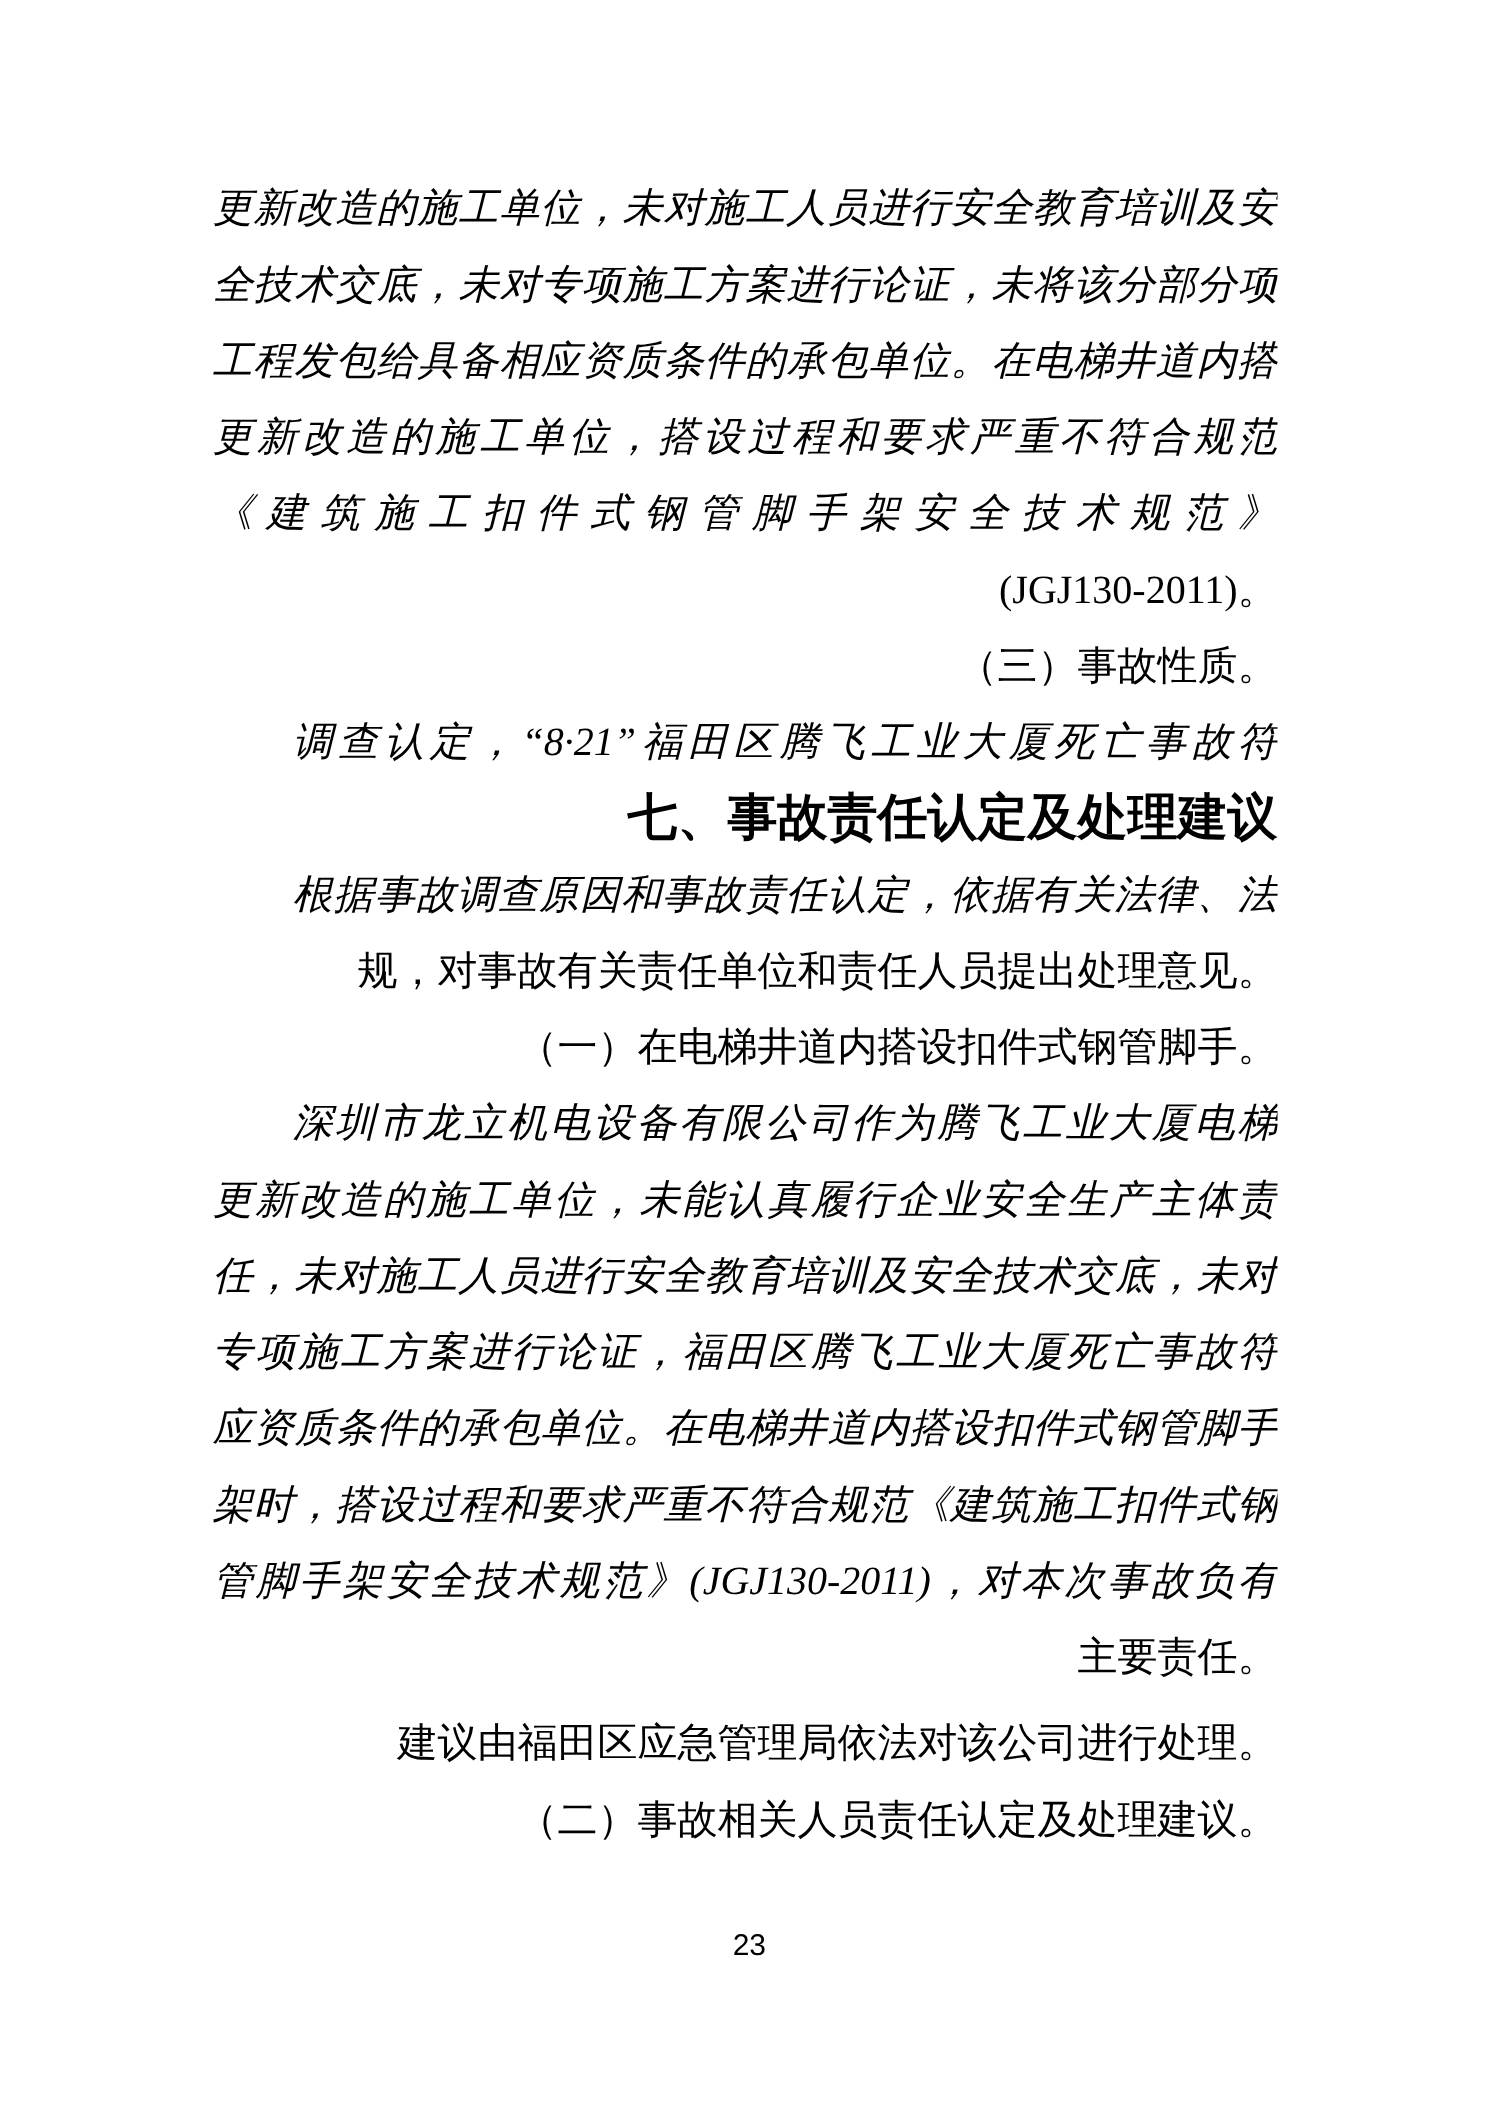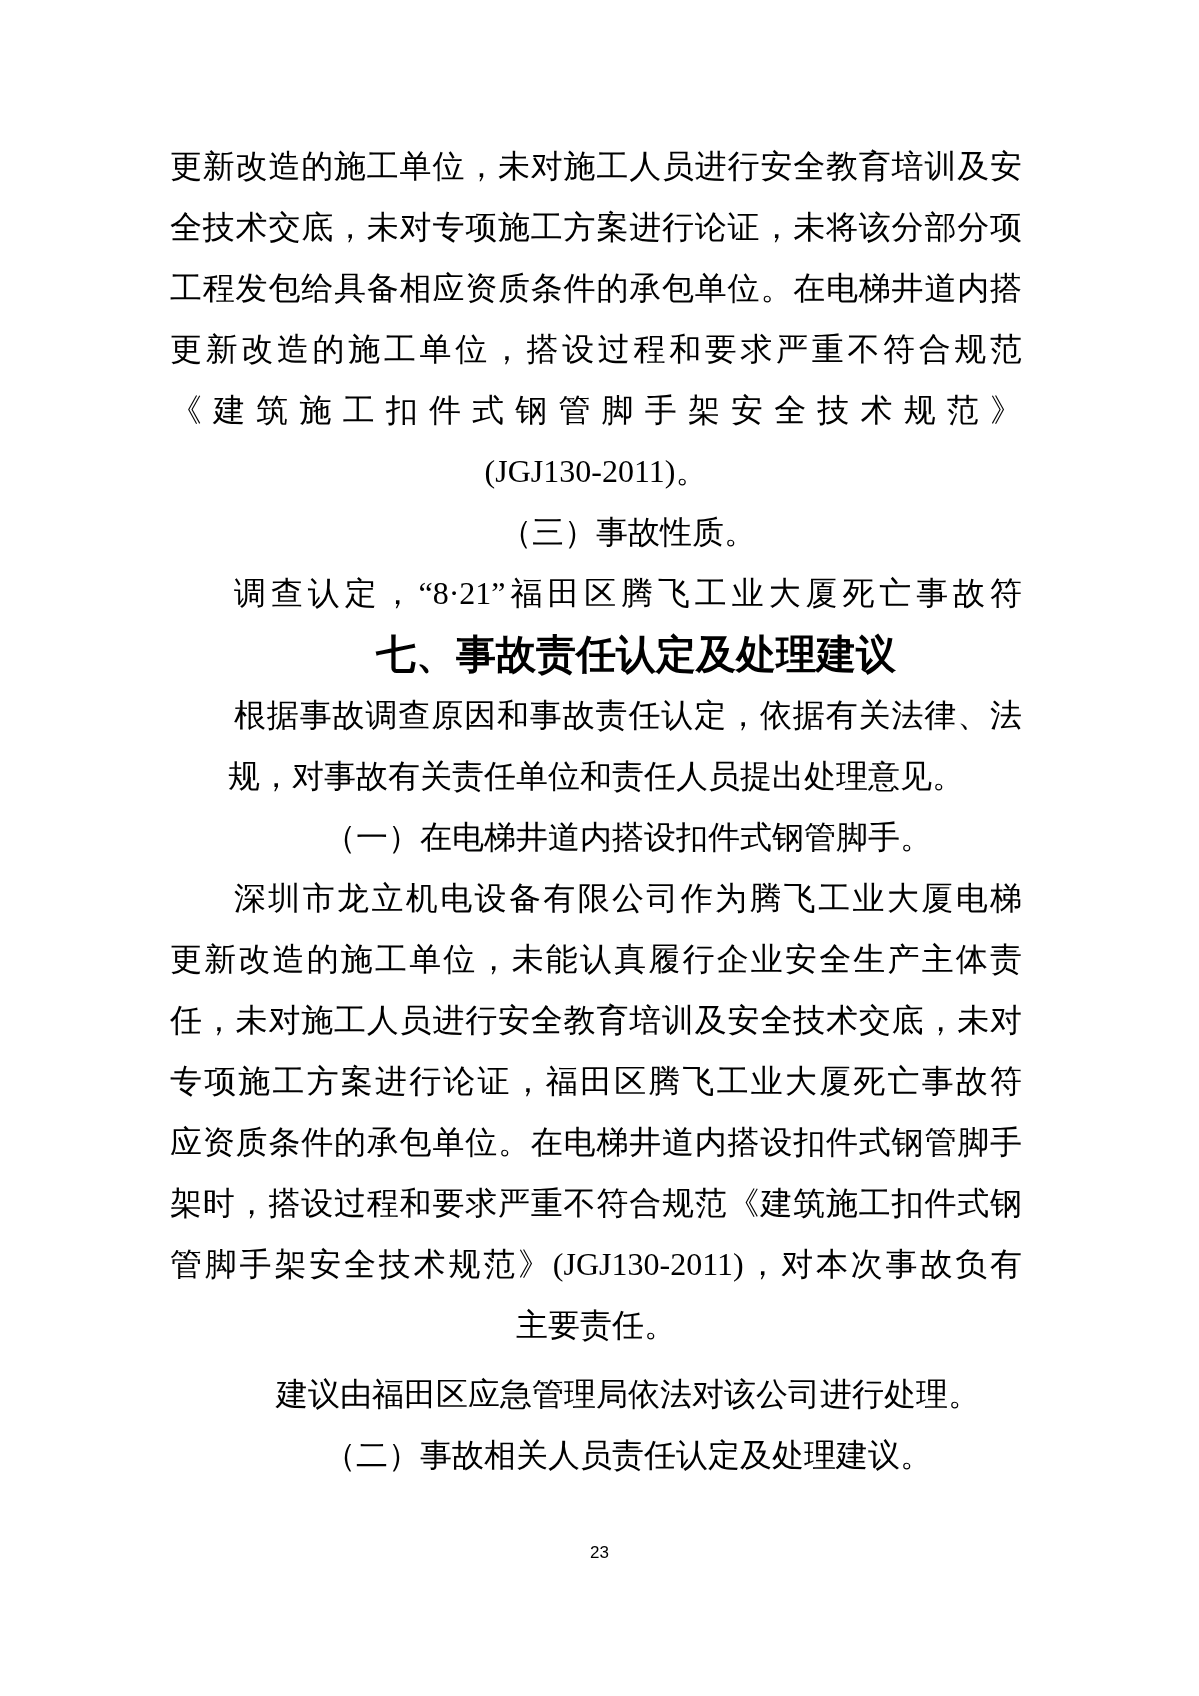--- a/index.html
+++ b/index.html
@@ -21,29 +21,30 @@
     top: 136px;
     width: 852px;
   }
 
   .line {
     height: 61px;
     line-height: 61px;
     font-size: 32px;
     color: #000000;
     overflow: hidden;
-    text-align: center;
+    text-align: right;
     white-space: nowrap;
   }
 
   
   .line.j {
     white-space: normal;
     text-align: justify;
     text-align-last: justify;
+    font-style: italic;
   }
 
   
   .line.indent { text-indent: 2em; }
 
   
   .line.heading {
     font-family: "Liberation Sans", "DejaVu Sans", sans-serif;
     font-weight: 700;
     font-size: 40px;
@@ -55,21 +56,21 @@
   .page-footer {
     position: absolute;
     left: 0;
     top: 1543px;
     width: 100%;
     text-align: center;
   }
 
   .page-number {
     font-family: "Liberation Sans", "DejaVu Sans", sans-serif;
-    font-size: 17px;
+    font-size: 24px;
     color: #000000;
   }
 </style>
 </head>
 <body>
 
 <div class="page">
   <div class="text-block">
       <div class="line j">更新改造的施工单位，未对施工人员进行安全教育培训及安</div>
       <div class="line j">全技术交底，未对专项施工方案进行论证，未将该分部分项</div>

